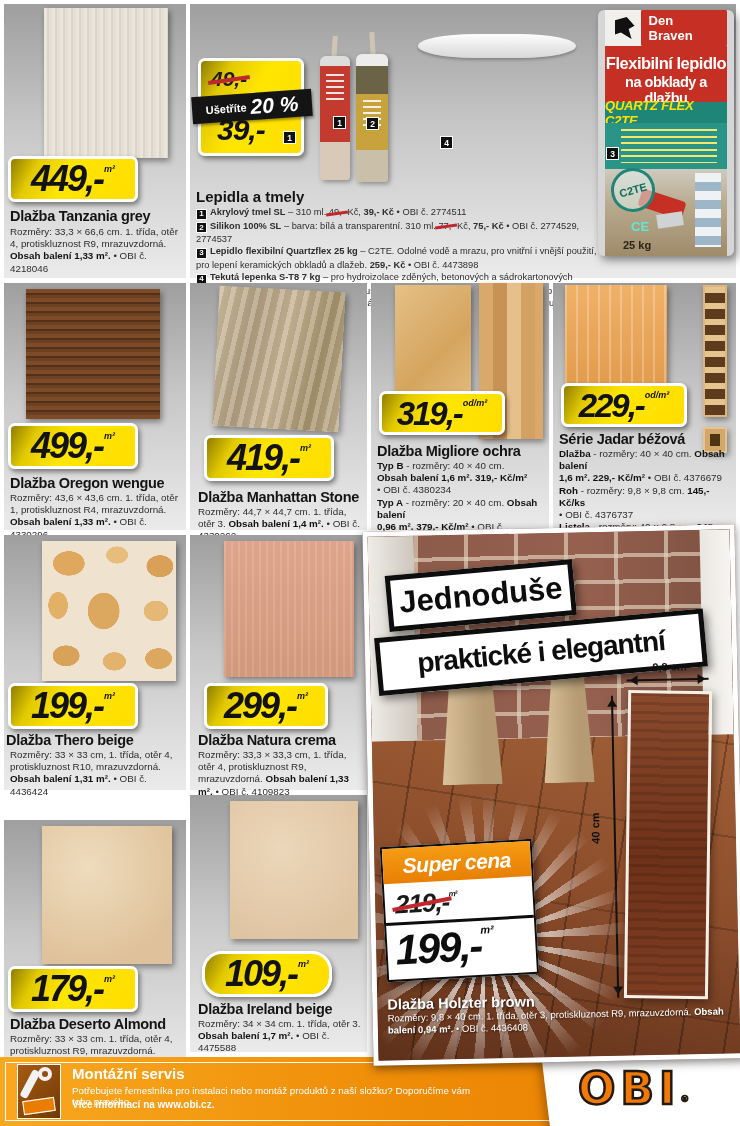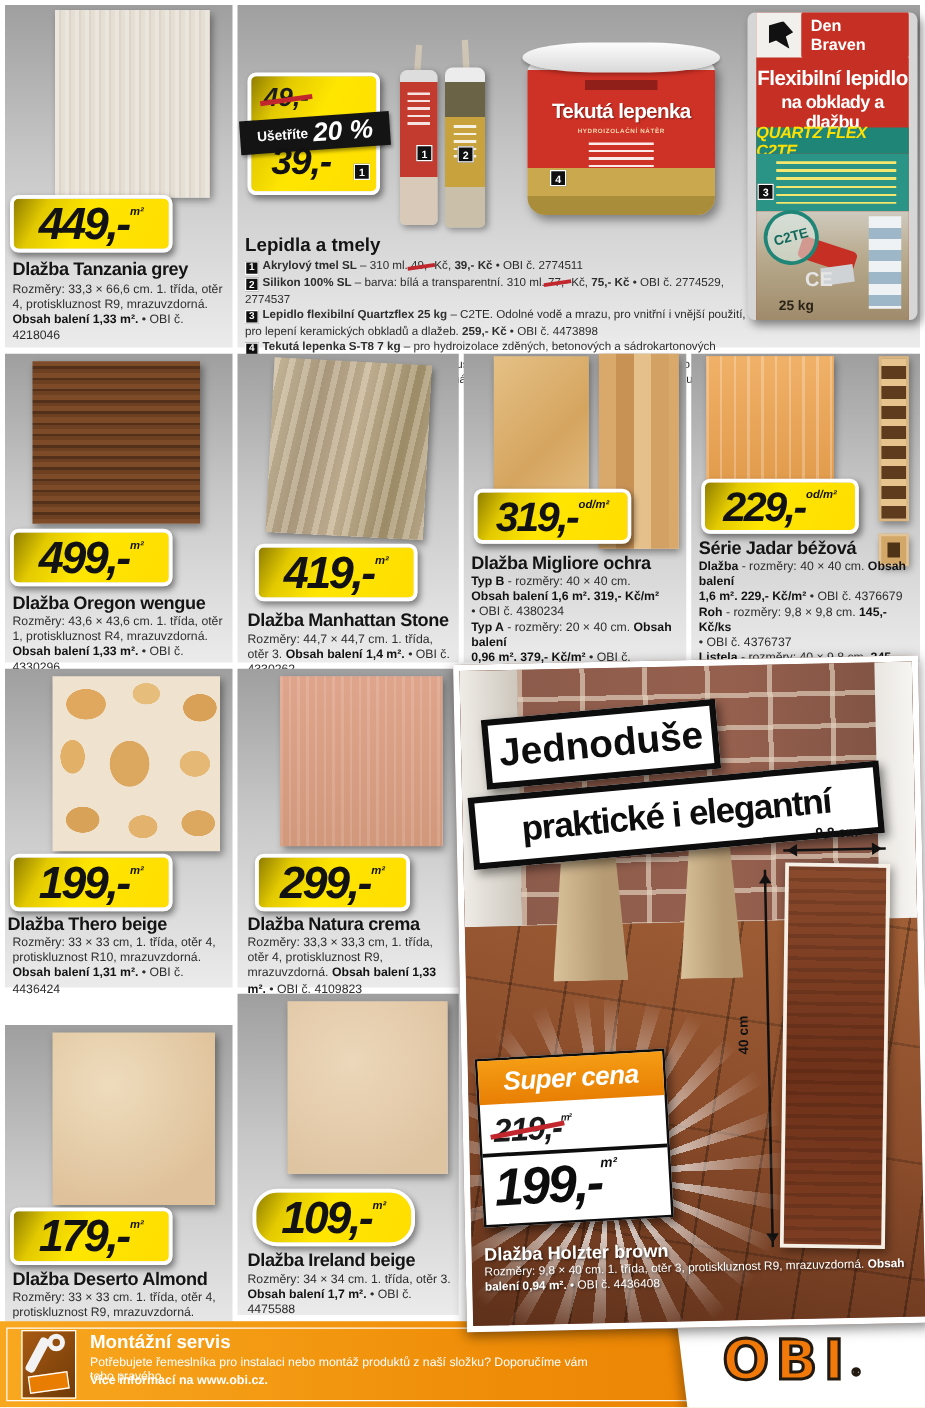--- a/index.html
+++ b/index.html
@@ -108,21 +108,21 @@
   .bag .checks { position:absolute; left:16px; top:6px; width:96px; height:34px;
                  background:repeating-linear-gradient(180deg,rgba(255,235,110,.95) 0 2px,transparent 2px 6.5px); }
   .bag .photo { position:absolute; left:0; right:0; top:159px; bottom:0; background:linear-gradient(180deg,#cfcabf,#b9ab8f 40%,#9f8b6a); }
   .bag .arm { position:absolute; left:34px; top:26px; width:46px; height:18px; background:#c62f23; transform:rotate(18deg); border-radius:4px; }
   .bag .trowel { position:absolute; left:52px; top:44px; width:26px; height:14px; background:#cfd3d6; transform:rotate(-8deg); }
   .bag .boxes { position:absolute; right:6px; top:4px; width:26px; height:74px;
                 background:repeating-linear-gradient(180deg,#eef2f4 0 9px,#9db7c9 9px 18px); }
   .bag .stamp { position:absolute; left:6px; top:158px; width:44px; height:44px; border:3px solid #1f8577; border-radius:50%;
                 color:#14695d; font-weight:bold; font-size:11px; display:flex; align-items:center; justify-content:center;
                 transform:rotate(-15deg); background:rgba(220,240,235,.55); }
-  .bag .ce { position:absolute; left:39px; bottom:22px; color:#e5e5e5; font-weight:bold; font-size:16px; }
+  .bag .ce { position:absolute; left:26px; bottom:22px; color:#5eead4; font-weight:bold; font-size:13px; }
   .bag .kg { position:absolute; left:18px; bottom:5px; color:#2b2417; font-weight:bold; font-size:11px; }
 
   
   #promo { position:absolute; left:368px; top:528px; width:372px; height:534px; border:5px solid #fff;
            box-shadow:0 3px 10px rgba(0,0,0,.5); transform:rotate(-1.2deg); z-index:5; overflow:hidden; background:#7d5142; }
   .wall { position:absolute; left:0; top:0; right:0; height:205px;
           background:repeating-linear-gradient(180deg,transparent 0 22px,rgba(228,212,192,.65) 22px 26px),
                      repeating-linear-gradient(90deg,transparent 0 46px,rgba(228,212,192,.65) 46px 50px),
                      linear-gradient(90deg,#8a5a4a,#96604e 60%,#7d5142); }
   .wall-left { position:absolute; left:0; top:0; width:46px; height:205px; background:linear-gradient(90deg,#efece7,#cdc7bd); }
@@ -208,26 +208,20 @@
     </div>
     <div class="nozzle" style="left:180px;top:28px;transform:rotate(-3deg);"></div>
     <div class="tube" style="left:166px;top:50px;width:32px;height:128px;background:linear-gradient(180deg,#ececec 0 12px,#6b6346 12px 40px,#c8a23c 40px 96px,#cabfa8 96px);">
       <div class="faketext" style="position:absolute;left:7px;top:46px;width:18px;height:26px;"></div>
     </div>
     <span class="mk" style="left:143px;top:112px;">1</span>
     <span class="mk" style="left:176px;top:113px;">2</span>
 
     <div class="bucket" style="left:228px;top:30px;width:158px;height:138px;">
       <div class="lid"></div>
-      <div class="body">
-        <div class="blogo"></div>
-        <div class="btitle">Tekutá lepenka</div>
-        <div class="bsub">HYDROIZOLAČNÍ NÁTĚR</div>
-        <div class="bullets"></div>
-      </div>
     </div>
     <span class="mk" style="left:250px;top:132px;">4</span>
 
     <div class="bag" style="left:408px;top:6px;width:136px;height:246px;">
       <div class="inner">
         <div class="brandband">
           <div class="bird"></div>
           <div class="brand">Den Braven</div>
         </div>
         <div class="t1">Flexibilní lepidlo</div>

